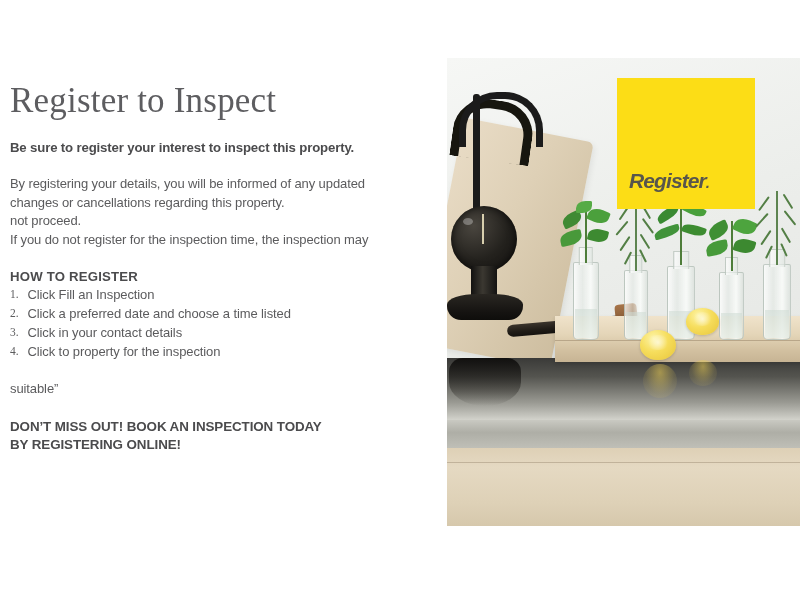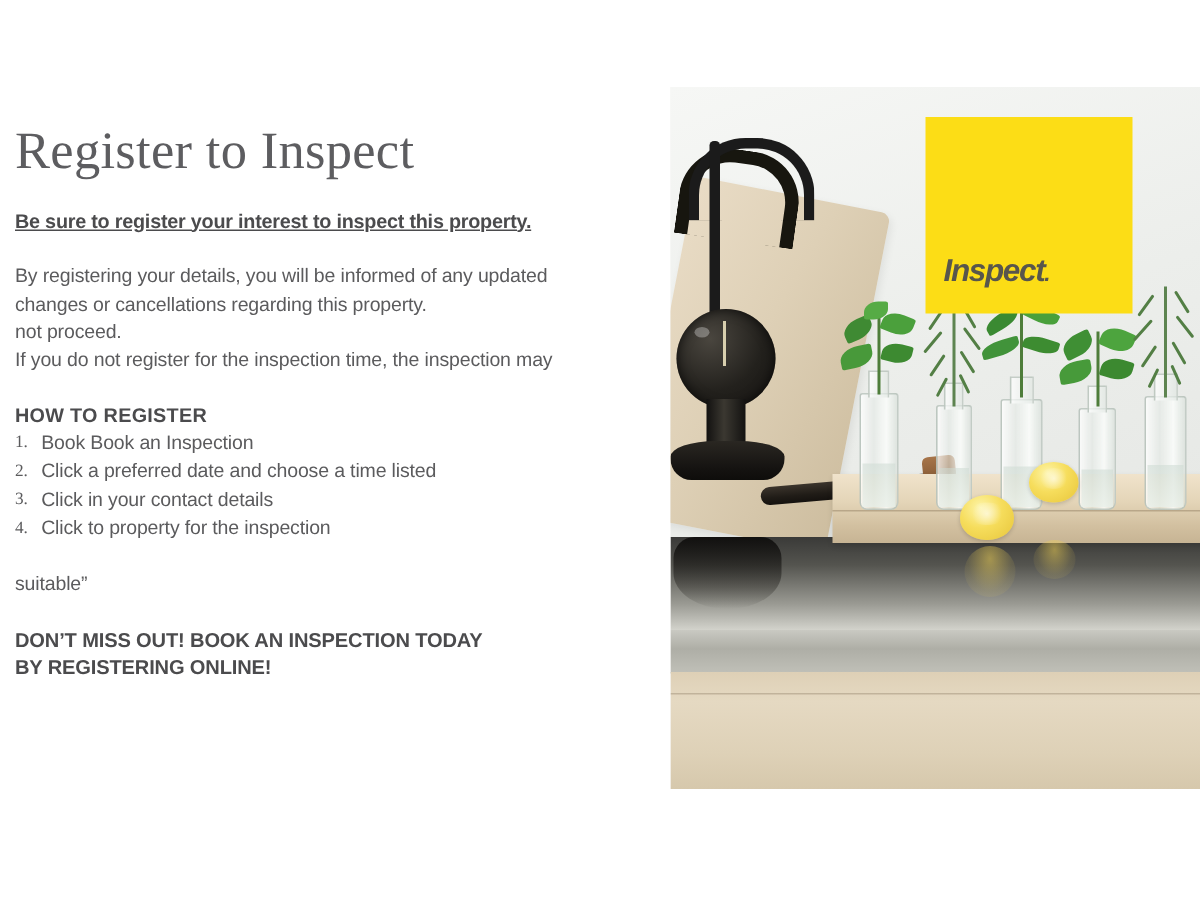--- a/index.html
+++ b/index.html
@@ -43,21 +43,20 @@
     margin: 0 0 18px 0;
   }
 
   .lede {
     font-size: 13.2px;
     font-weight: bold;
     color: #4b4b4d;
     line-height: 1.3;
     letter-spacing: -0.15px;
     margin: 0 0 19px 0;
-    text-decoration: underline;
   }
 
   .para {
     font-size: 13px;
     font-weight: 400;
     color: #5b5b5d;
     line-height: 1.45;
     letter-spacing: -0.1px;
     margin: 0;
   }
@@ -378,21 +377,21 @@
       <span class="ln">not proceed.</span>
       <span class="ln">If you do not register for the inspection time, the inspection may</span>
     </p>
 
     <div class="block-gap"></div>
 
     <p class="how-heading">HOW TO REGISTER</p>
 
     <ol class="steps">
       <li>
-        <span class="num">1.</span><span>Book Book an Inspection</span>
+        <span class="num">1.</span><span>Click Fill an Inspection</span>
       </li>
       <li>
         <span class="num">2.</span><span>Click a preferred date and choose a time listed</span>
       </li>
       <li>
         <span class="num">3.</span><span>Click in your contact details</span>
       </li>
       <li>
         <span class="num">4.</span><span>Click to property for the inspection</span>
       </li>
@@ -505,19 +504,19 @@
           <div class="needle" style="left:30px; top:52px; height:14px; transform:rotate(-24deg);"></div>
         </div>
       </div>
 
       <div class="lemon" style="left:239px; top:250px; width:33px; height:27px;"></div>
       <div class="lemon" style="left:193px; top:272px; width:36px; height:30px;"></div>
       <div class="lemon-reflect" style="left:196px; top:306px; width:34px; height:34px;"></div>
       <div class="lemon-reflect" style="left:242px; top:302px; width:28px; height:26px;"></div>
 
       <div class="logo-square">
-        <div class="logo-wordmark"><span>Inspect</span><span class="dot">.</span></div>
+        <div class="logo-wordmark"><span>Register</span><span class="dot">.</span></div>
       </div>
 
     </div>
   </div>
 
 </div>
 
 </body></html>

